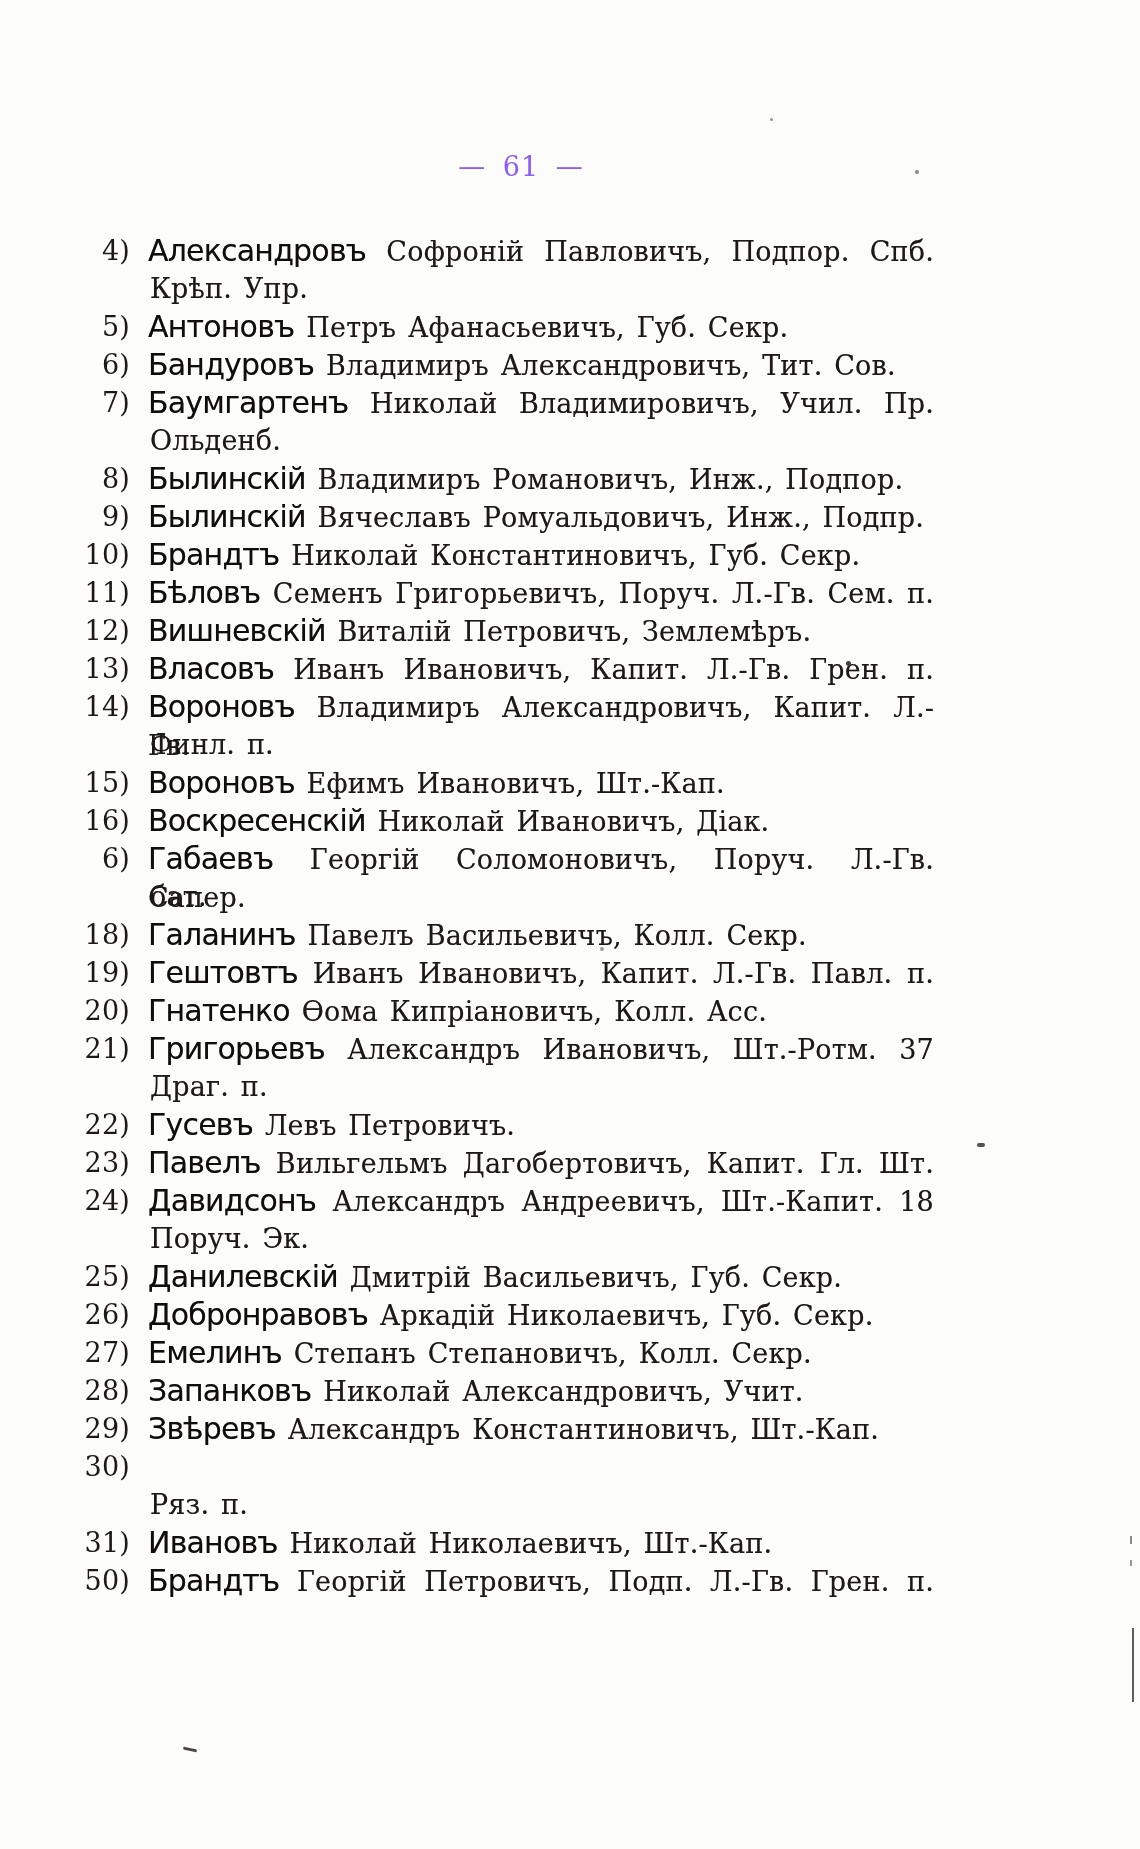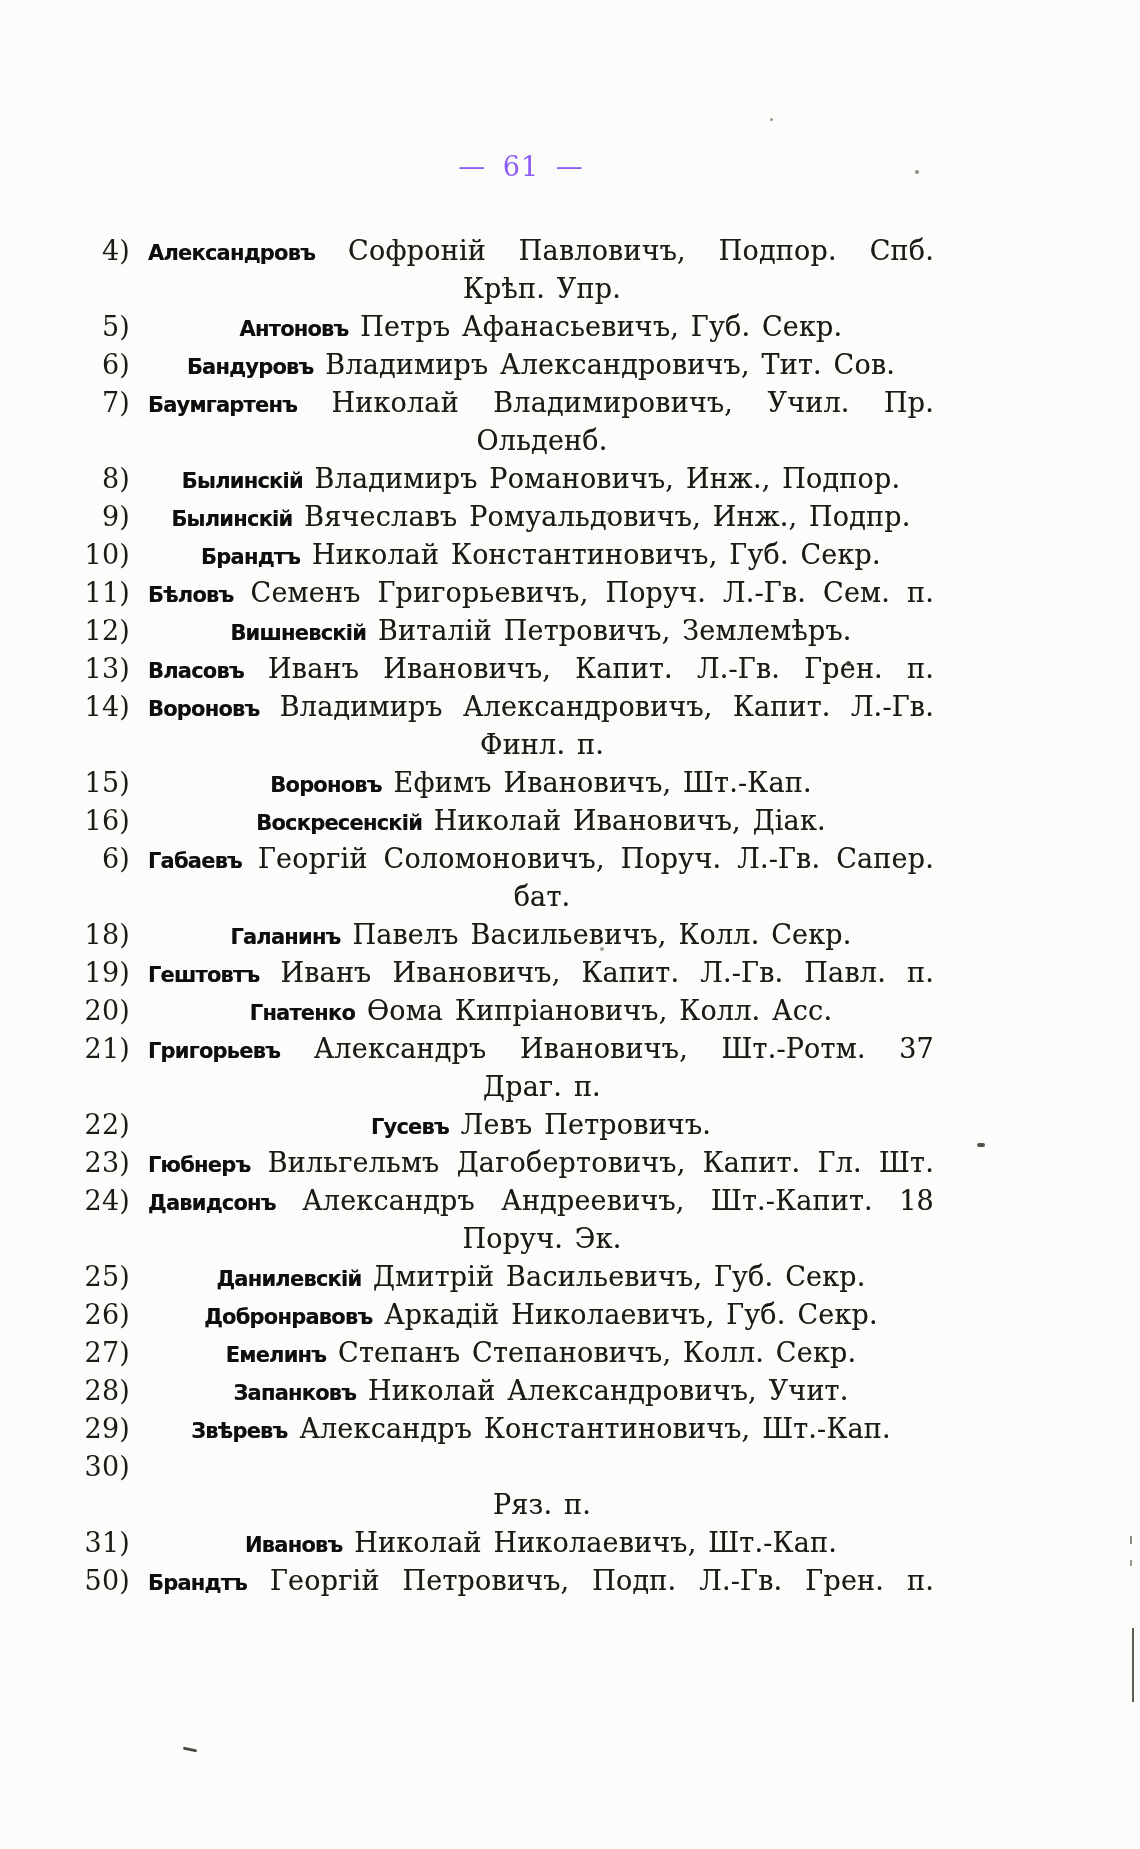--- a/index.html
+++ b/index.html
@@ -45,33 +45,33 @@
     word-spacing: 3px;
   }
   .num {
     flex: 0 0 130px;
     text-align: right;
     white-space: nowrap;
   }
   .body {
     flex: 1 1 auto;
     margin-left: 18px;
-    text-align: center;
+    text-align: left;
     white-space: nowrap;
     text-shadow: 0 0 0.5px rgba(20,16,10,0.45);
   }
   .line.j .body {
     white-space: normal;
     text-align: justify;
     text-align-last: justify;
   }
   .sn {
     font-family: "DejaVu Sans", "Liberation Sans", sans-serif;
-    font-weight: 700;
-    font-size: 21px;
+    font-weight: 400;
+    font-size: 30px;
     letter-spacing: -0.8px;
     color: #0f0e0c;
   }
   .line.cont .body {
     margin-left: 20px;
   }
   
   .art {
     position: absolute;
     background: #6a6862;
@@ -177,21 +177,21 @@
       <div class="line cont">
         <span class="num"></span>
         <span class="body"><span>Драг. п.</span></span>
       </div>
       <div class="line">
         <span class="num">22)</span>
         <span class="body"><b class="sn">Гусевъ</b> <span>Левъ Петровичъ.</span></span>
       </div>
       <div class="line j">
         <span class="num">23)</span>
-        <span class="body"><b class="sn">Гюбнеръ</b> <span>Вильгельмъ Дагобертовичъ, Капит. Гл. Шт.</span></span>
+        <span class="body"><b class="sn">Павелъ</b> <span>Вильгельмъ Дагобертовичъ, Капит. Гл. Шт.</span></span>
       </div>
       <div class="line j">
         <span class="num">24)</span>
         <span class="body"><b class="sn">Давидсонъ</b> <span>Александръ Андреевичъ, Шт.-Капит. 18</span></span>
       </div>
       <div class="line cont">
         <span class="num"></span>
         <span class="body"><span>Поруч. Эк.</span></span>
       </div>
       <div class="line">

